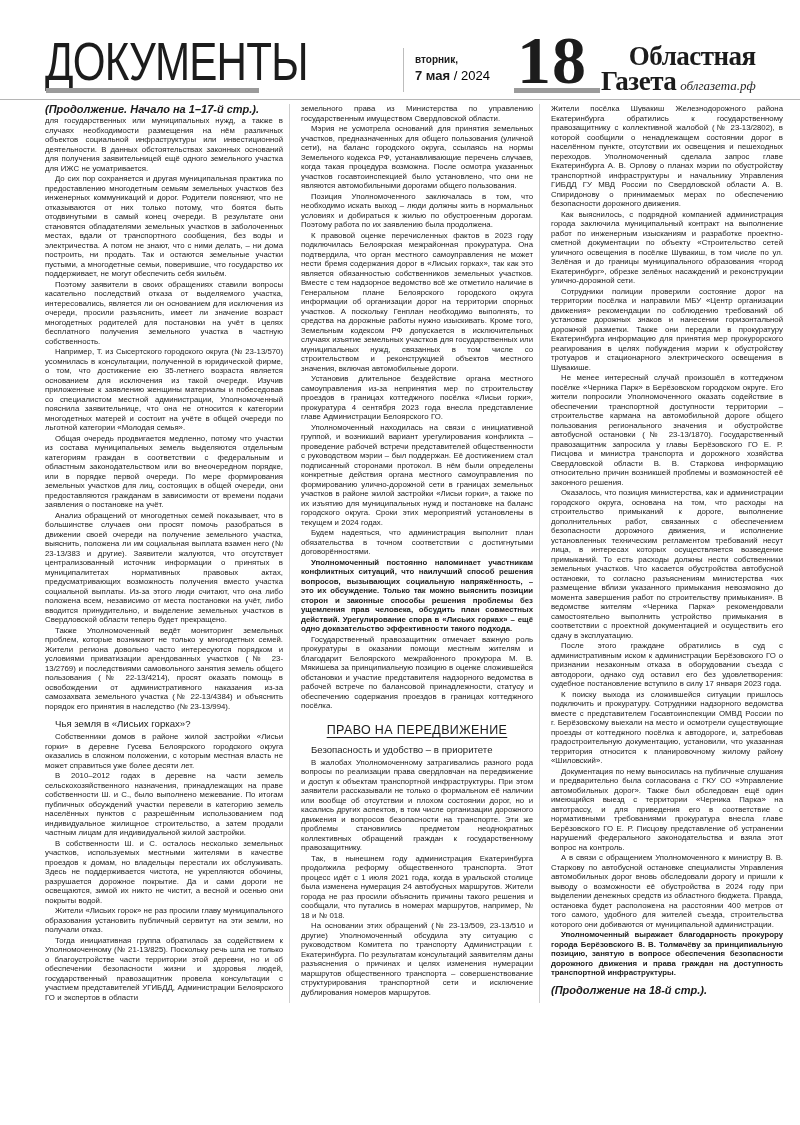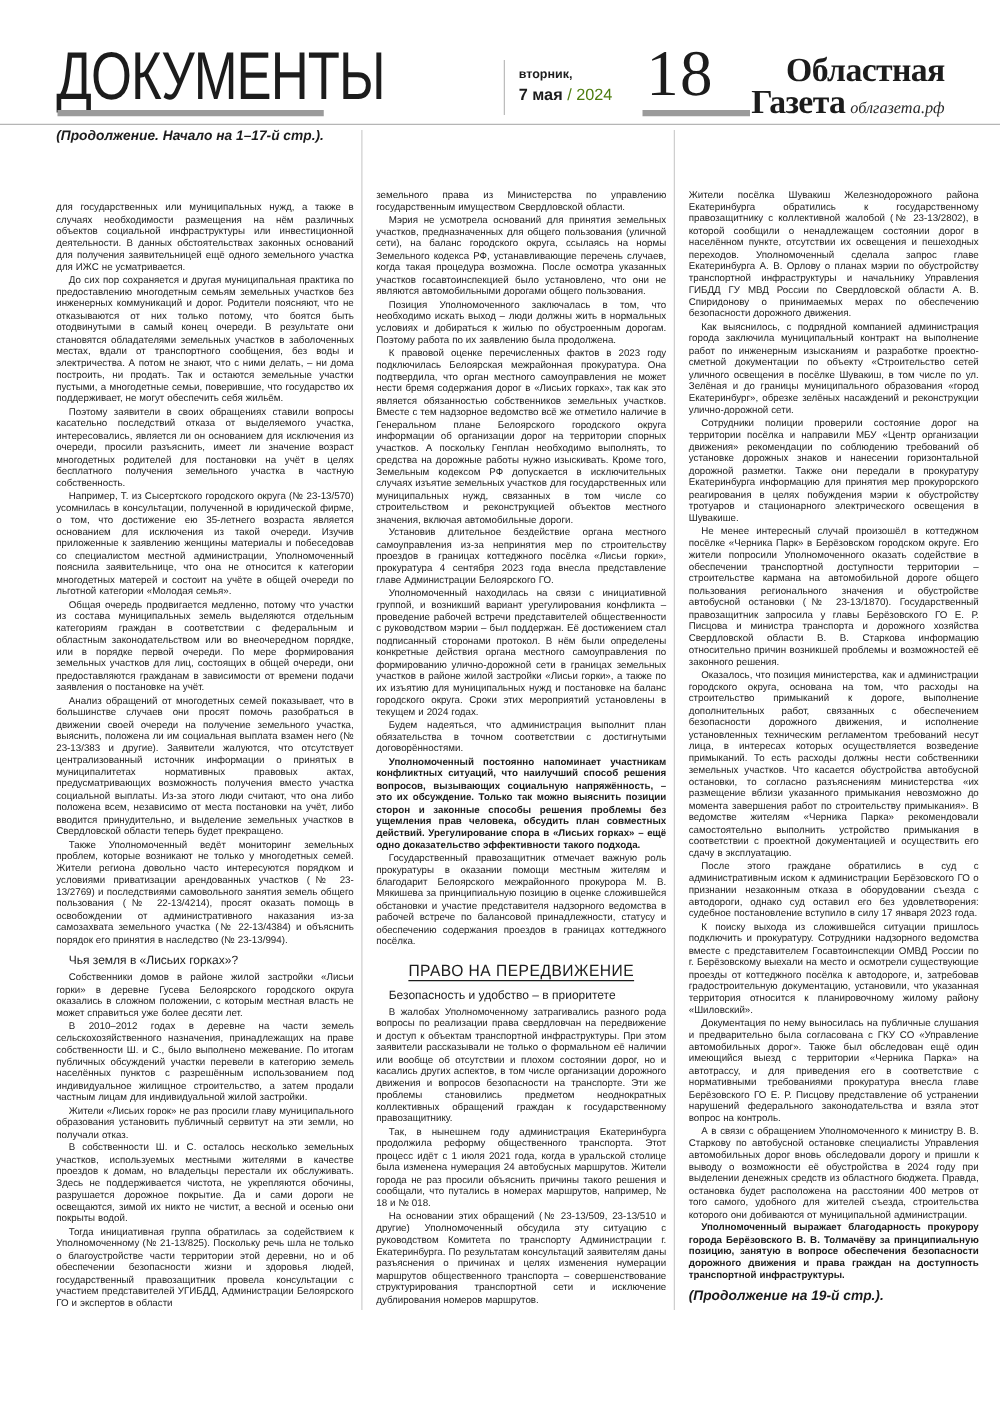--- a/index.html
+++ b/index.html
@@ -15,25 +15,25 @@
     position:absolute;left:45px;top:34px;
     font-size:54px;font-weight:400;letter-spacing:-1px;line-height:54px;
     transform:scaleX(0.78);transform-origin:left top;white-space:nowrap;
   }
   .doc-title-bar{position:absolute;left:46px;top:88px;width:213px;height:5px;background:#9b9b9b;}
   .hdr-vrule{position:absolute;left:403px;top:48px;width:1px;height:44px;background:#bdbdbd;}
   .date-block{position:absolute;left:415px;top:52px;line-height:16px;}
   .date-weekday{font-size:10px;font-weight:700;}
   .date-line{font-size:13px;}
   .date-day{font-weight:700;text-align:right;}
-  .date-year{font-weight:400;color:#4d7c0f;}
+  .date-year{font-weight:400;color:#000000;}
   .page-number{
     position:absolute;left:517px;top:34px;
     font-family:"Liberation Serif","DejaVu Serif",serif;
-    font-size:52px;font-weight:400;line-height:52px;letter-spacing:1px;
+    font-size:68px;font-weight:700;line-height:52px;letter-spacing:1px;
   }
   .page-number-bar{position:absolute;left:514px;top:88px;width:86px;height:5px;background:#9b9b9b;}
   .masthead{
     position:absolute;left:601px;top:44px;
     font-family:"Liberation Serif","DejaVu Serif",serif;
     font-weight:700;font-size:27px;line-height:25px;letter-spacing:-0.5px;white-space:nowrap;text-align:right;
   }
   .masthead-site{
     font-family:"Liberation Serif","DejaVu Serif",serif;
     font-weight:400;font-style:italic;font-size:13px;letter-spacing:0;
@@ -47,21 +47,21 @@
     display:grid;grid-template-columns:244px 250px 250px;
   }
   .col{min-height:10px;}
   .col-1{padding-right:6px;}
   .col-2,.col-3{border-left:1px solid #cfcfcf;padding-left:11px;padding-right:6px;}
 
   .para{
     font-size:7.8px;line-height:9.5px;text-align:justify;
     text-indent:10px;margin:0 0 1px 0;word-spacing:0.2px;
   }
-  .para.flush{text-indent:0;margin-top:47px;}
+  .para.flush{text-indent:0;}
   .para.bold{font-weight:700;}
   .cont{
     font-size:11px;line-height:10px;font-weight:700;font-style:italic;
     text-align:left;margin:0 0 2px 0;
   }
   .cont.tail{margin-top:7px;}
   .subhead{
     font-size:9.6px;line-height:11px;font-weight:400;
     padding-left:10px;margin:7px 0 3px 0;
   }
@@ -100,22 +100,22 @@
         <div class="para flush">для государственных или муниципальных нужд, а также в случаях необходимости размещения на нём различных объектов социальной инфраструктуры или инвестиционной деятельности. В данных обстоятельствах законных оснований для получения заявительницей ещё одного земельного участка для ИЖС не усматривается.</div>
         <div class="para">До сих пор сохраняется и другая муниципальная практика по предоставлению многодетным семьям земельных участков без инженерных коммуникаций и дорог. Родители поясняют, что не отказываются от них только потому, что боятся быть отодвинутыми в самый конец очереди. В результате они становятся обладателями земельных участков в заболоченных местах, вдали от транспортного сообщения, без воды и электричества. А потом не знают, что с ними делать, – ни дома построить, ни продать. Так и остаются земельные участки пустыми, а многодетные семьи, поверившие, что государство их поддерживает, не могут обеспечить себя жильём.</div>
         <div class="para">Поэтому заявители в своих обращениях ставили вопросы касательно последствий отказа от выделяемого участка, интересовались, является ли он основанием для исключения из очереди, просили разъяснить, имеет ли значение возраст многодетных родителей для постановки на учёт в целях бесплатного получения земельного участка в частную собственность.</div>
         <div class="para">Например, Т. из Сысертского городского округа (№ 23-13/570) усомнилась в консультации, полученной в юридической фирме, о том, что достижение ею 35-летнего возраста является основанием для исключения из такой очереди. Изучив приложенные к заявлению женщины материалы и побеседовав со специалистом местной администрации, Уполномоченный пояснила заявительнице, что она не относится к категории многодетных матерей и состоит на учёте в общей очереди по льготной категории «Молодая семья».</div>
         <div class="para">Общая очередь продвигается медленно, потому что участки из состава муниципальных земель выделяются отдельным категориям граждан в соответствии с федеральным и областным законодательством или во внеочередном порядке, или в порядке первой очереди. По мере формирования земельных участков для лиц, состоящих в общей очереди, они предоставляются гражданам в зависимости от времени подачи заявления о постановке на учёт.</div>
         <div class="para">Анализ обращений от многодетных семей показывает, что в большинстве случаев они просят помочь разобраться в движении своей очереди на получение земельного участка, выяснить, положена ли им социальная выплата взамен него (№ 23-13/383 и другие). Заявители жалуются, что отсутствует централизованный источник информации о принятых в муниципалитетах нормативных правовых актах, предусматривающих возможность получения вместо участка социальной выплаты. Из-за этого люди считают, что она либо положена всем, независимо от места постановки на учёт, либо вводится принудительно, и выделение земельных участков в Свердловской области теперь будет прекращено.</div>
         <div class="para">Также Уполномоченный ведёт мониторинг земельных проблем, которые возникают не только у многодетных семей. Жители региона довольно часто интересуются порядком и условиями приватизации арендованных участков (№ 23-13/2769) и последствиями самовольного занятия земель общего пользования (№ 22-13/4214), просят оказать помощь в освобождении от административного наказания из-за самозахвата земельного участка (№ 22-13/4384) и объяснить порядок его принятия в наследство (№ 23-13/994).</div>
         <div class="subhead">Чья земля в «Лисьих горках»?</div>
         <div class="para">Собственники домов в районе жилой застройки «Лисьи горки» в деревне Гусева Белоярского городского округа оказались в сложном положении, с которым местная власть не может справиться уже более десяти лет.</div>
         <div class="para">В 2010–2012 годах в деревне на части земель сельскохозяйственного назначения, принадлежащих на праве собственности Ш. и С., было выполнено межевание. По итогам публичных обсуждений участки перевели в категорию земель населённых пунктов с разрешённым использованием под индивидуальное жилищное строительство, а затем продали частным лицам для индивидуальной жилой застройки.</div>
+        <div class="para">В собственности Ш. и С. осталось несколько земельных участков, используемых местными жителями в качестве проездов к домам, но владельцы перестали их обслуживать. Здесь не поддерживается чистота, не укрепляются обочины, разрушается дорожное покрытие. Да и сами дороги не освещаются, зимой их никто не чистит, а весной и осенью они покрыты водой.</div>
         <div class="para">Жители «Лисьих горок» не раз просили главу муниципального образования установить публичный сервитут на эти земли, но получали отказ.</div>
-        <div class="para">В собственности Ш. и С. осталось несколько земельных участков, используемых местными жителями в качестве проездов к домам, но владельцы перестали их обслуживать. Здесь не поддерживается чистота, не укрепляются обочины, разрушается дорожное покрытие. Да и сами дороги не освещаются, зимой их никто не чистит, а весной и осенью они покрыты водой.</div>
         <div class="para">Тогда инициативная группа обратилась за содействием к Уполномоченному (№ 21-13/825). Поскольку речь шла не только о благоустройстве части территории этой деревни, но и об обеспечении безопасности жизни и здоровья людей, государственный правозащитник провела консультации с участием представителей УГИБДД, Администрации Белоярского ГО и экспертов в области</div>
       </div>
     <div class="col col-2">
         <div class="para flush">земельного права из Министерства по управлению государственным имуществом Свердловской области.</div>
         <div class="para">Мэрия не усмотрела оснований для принятия земельных участков, предназначенных для общего пользования (уличной сети), на баланс городского округа, ссылаясь на нормы Земельного кодекса РФ, устанавливающие перечень случаев, когда такая процедура возможна. После осмотра указанных участков госавтоинспекцией было установлено, что они не являются автомобильными дорогами общего пользования.</div>
         <div class="para">Позиция Уполномоченного заключалась в том, что необходимо искать выход – люди должны жить в нормальных условиях и добираться к жилью по обустроенным дорогам. Поэтому работа по их заявлению была продолжена.</div>
         <div class="para">К правовой оценке перечисленных фактов в 2023 году подключилась Белоярская межрайонная прокуратура. Она подтвердила, что орган местного самоуправления не может нести бремя содержания дорог в «Лисьих горках», так как это является обязанностью собственников земельных участков. Вместе с тем надзорное ведомство всё же отметило наличие в Генеральном плане Белоярского городского округа информации об организации дорог на территории спорных участков. А поскольку Генплан необходимо выполнять, то средства на дорожные работы нужно изыскивать. Кроме того, Земельным кодексом РФ допускается в исключительных случаях изъятие земельных участков для государственных или муниципальных нужд, связанных в том числе со строительством и реконструкцией объектов местного значения, включая автомобильные дороги.</div>
         <div class="para">Установив длительное бездействие органа местного самоуправления из-за непринятия мер по строительству проездов в границах коттеджного посёлка «Лисьи горки», прокуратура 4 сентября 2023 года внесла представление главе Администрации Белоярского ГО.</div>
         <div class="para">Уполномоченный находилась на связи с инициативной группой, и возникший вариант урегулирования конфликта – проведение рабочей встречи представителей общественности с руководством мэрии – был поддержан. Её достижением стал подписанный сторонами протокол. В нём были определены конкретные действия органа местного самоуправления по формированию улично-дорожной сети в границах земельных участков в районе жилой застройки «Лисьи горки», а также по их изъятию для муниципальных нужд и постановке на баланс городского округа. Сроки этих мероприятий установлены в текущем и 2024 годах.</div>
         <div class="para">Будем надеяться, что администрация выполнит план обязательства в точном соответствии с достигнутыми договорённостями.</div>
@@ -131,17 +131,17 @@
         <div class="para flush">Жители посёлка Шувакиш Железнодорожного района Екатеринбурга обратились к государственному правозащитнику с коллективной жалобой (№ 23-13/2802), в которой сообщили о ненадлежащем состоянии дорог в населённом пункте, отсутствии их освещения и пешеходных переходов. Уполномоченный сделала запрос главе Екатеринбурга А. В. Орлову о планах мэрии по обустройству транспортной инфраструктуры и начальнику Управления ГИБДД ГУ МВД России по Свердловской области А. В. Спиридонову о принимаемых мерах по обеспечению безопасности дорожного движения.</div>
         <div class="para">Как выяснилось, с подрядной компанией администрация города заключила муниципальный контракт на выполнение работ по инженерным изысканиям и разработке проектно-сметной документации по объекту «Строительство сетей уличного освещения в посёлке Шувакиш, в том числе по ул. Зелёная и до границы муниципального образования «город Екатеринбург», обрезке зелёных насаждений и реконструкции улично-дорожной сети.</div>
         <div class="para">Сотрудники полиции проверили состояние дорог на территории посёлка и направили МБУ «Центр организации движения» рекомендации по соблюдению требований об установке дорожных знаков и нанесении горизонтальной дорожной разметки. Также они передали в прокуратуру Екатеринбурга информацию для принятия мер прокурорского реагирования в целях побуждения мэрии к обустройству тротуаров и стационарного электрического освещения в Шувакише.</div>
         <div class="para">Не менее интересный случай произошёл в коттеджном посёлке «Черника Парк» в Берёзовском городском округе. Его жители попросили Уполномоченного оказать содействие в обеспечении транспортной доступности территории – строительстве кармана на автомобильной дороге общего пользования регионального значения и обустройстве автобусной остановки (№ 23-13/1870). Государственный правозащитник запросила у главы Берёзовского ГО Е. Р. Писцова и министра транспорта и дорожного хозяйства Свердловской области В. В. Старкова информацию относительно причин возникшей проблемы и возможностей её законного решения.</div>
         <div class="para">Оказалось, что позиция министерства, как и администрации городского округа, основана на том, что расходы на строительство примыканий к дороге, выполнение дополнительных работ, связанных с обеспечением безопасности дорожного движения, и исполнение установленных техническим регламентом требований несут лица, в интересах которых осуществляется возведение примыканий. То есть расходы должны нести собственники земельных участков. Что касается обустройства автобусной остановки, то согласно разъяснениям министерства «их размещение вблизи указанного примыкания невозможно до момента завершения работ по строительству примыкания». В ведомстве жителям «Черника Парка» рекомендовали самостоятельно выполнить устройство примыкания в соответствии с проектной документацией и осуществить его сдачу в эксплуатацию.</div>
         <div class="para">После этого граждане обратились в суд с административным иском к администрации Берёзовского ГО о признании незаконным отказа в оборудовании съезда с автодороги, однако суд оставил его без удовлетворения: судебное постановление вступило в силу 17 января 2023 года.</div>
         <div class="para">К поиску выхода из сложившейся ситуации пришлось подключить и прокуратуру. Сотрудники надзорного ведомства вместе с представителем Госавтоинспекции ОМВД России по г. Берёзовскому выехали на место и осмотрели существующие проезды от коттеджного посёлка к автодороге, и, затребовав градостроительную документацию, установили, что указанная территория относится к планировочному жилому району «Шиловский».</div>
         <div class="para">Документация по нему выносилась на публичные слушания и предварительно была согласована с ГКУ СО «Управление автомобильных дорог». Также был обследован ещё один имеющийся выезд с территории «Черника Парка» на автотрассу, и для приведения его в соответствие с нормативными требованиями прокуратура внесла главе Берёзовского ГО Е. Р. Писцову представление об устранении нарушений федерального законодательства и взяла этот вопрос на контроль.</div>
         <div class="para">А в связи с обращением Уполномоченного к министру В. В. Старкову по автобусной остановке специалисты Управления автомобильных дорог вновь обследовали дорогу и пришли к выводу о возможности её обустройства в 2024 году при выделении денежных средств из областного бюджета. Правда, остановка будет расположена на расстоянии 400 метров от того самого, удобного для жителей съезда, строительства которого они добиваются от муниципальной администрации.</div>
         <div class="para bold">Уполномоченный выражает благодарность прокурору города Берёзовского В. В. Толмачёву за принципиальную позицию, занятую в вопросе обеспечения безопасности дорожного движения и права граждан на доступность транспортной инфраструктуры.</div>
-        <div class="cont tail">(Продолжение на 19-й стр.).</div>
+        <div class="cont tail">(Продолжение на 18-й стр.).</div>
       </div>
   </div>
 
 </div>
 
 </body></html>

